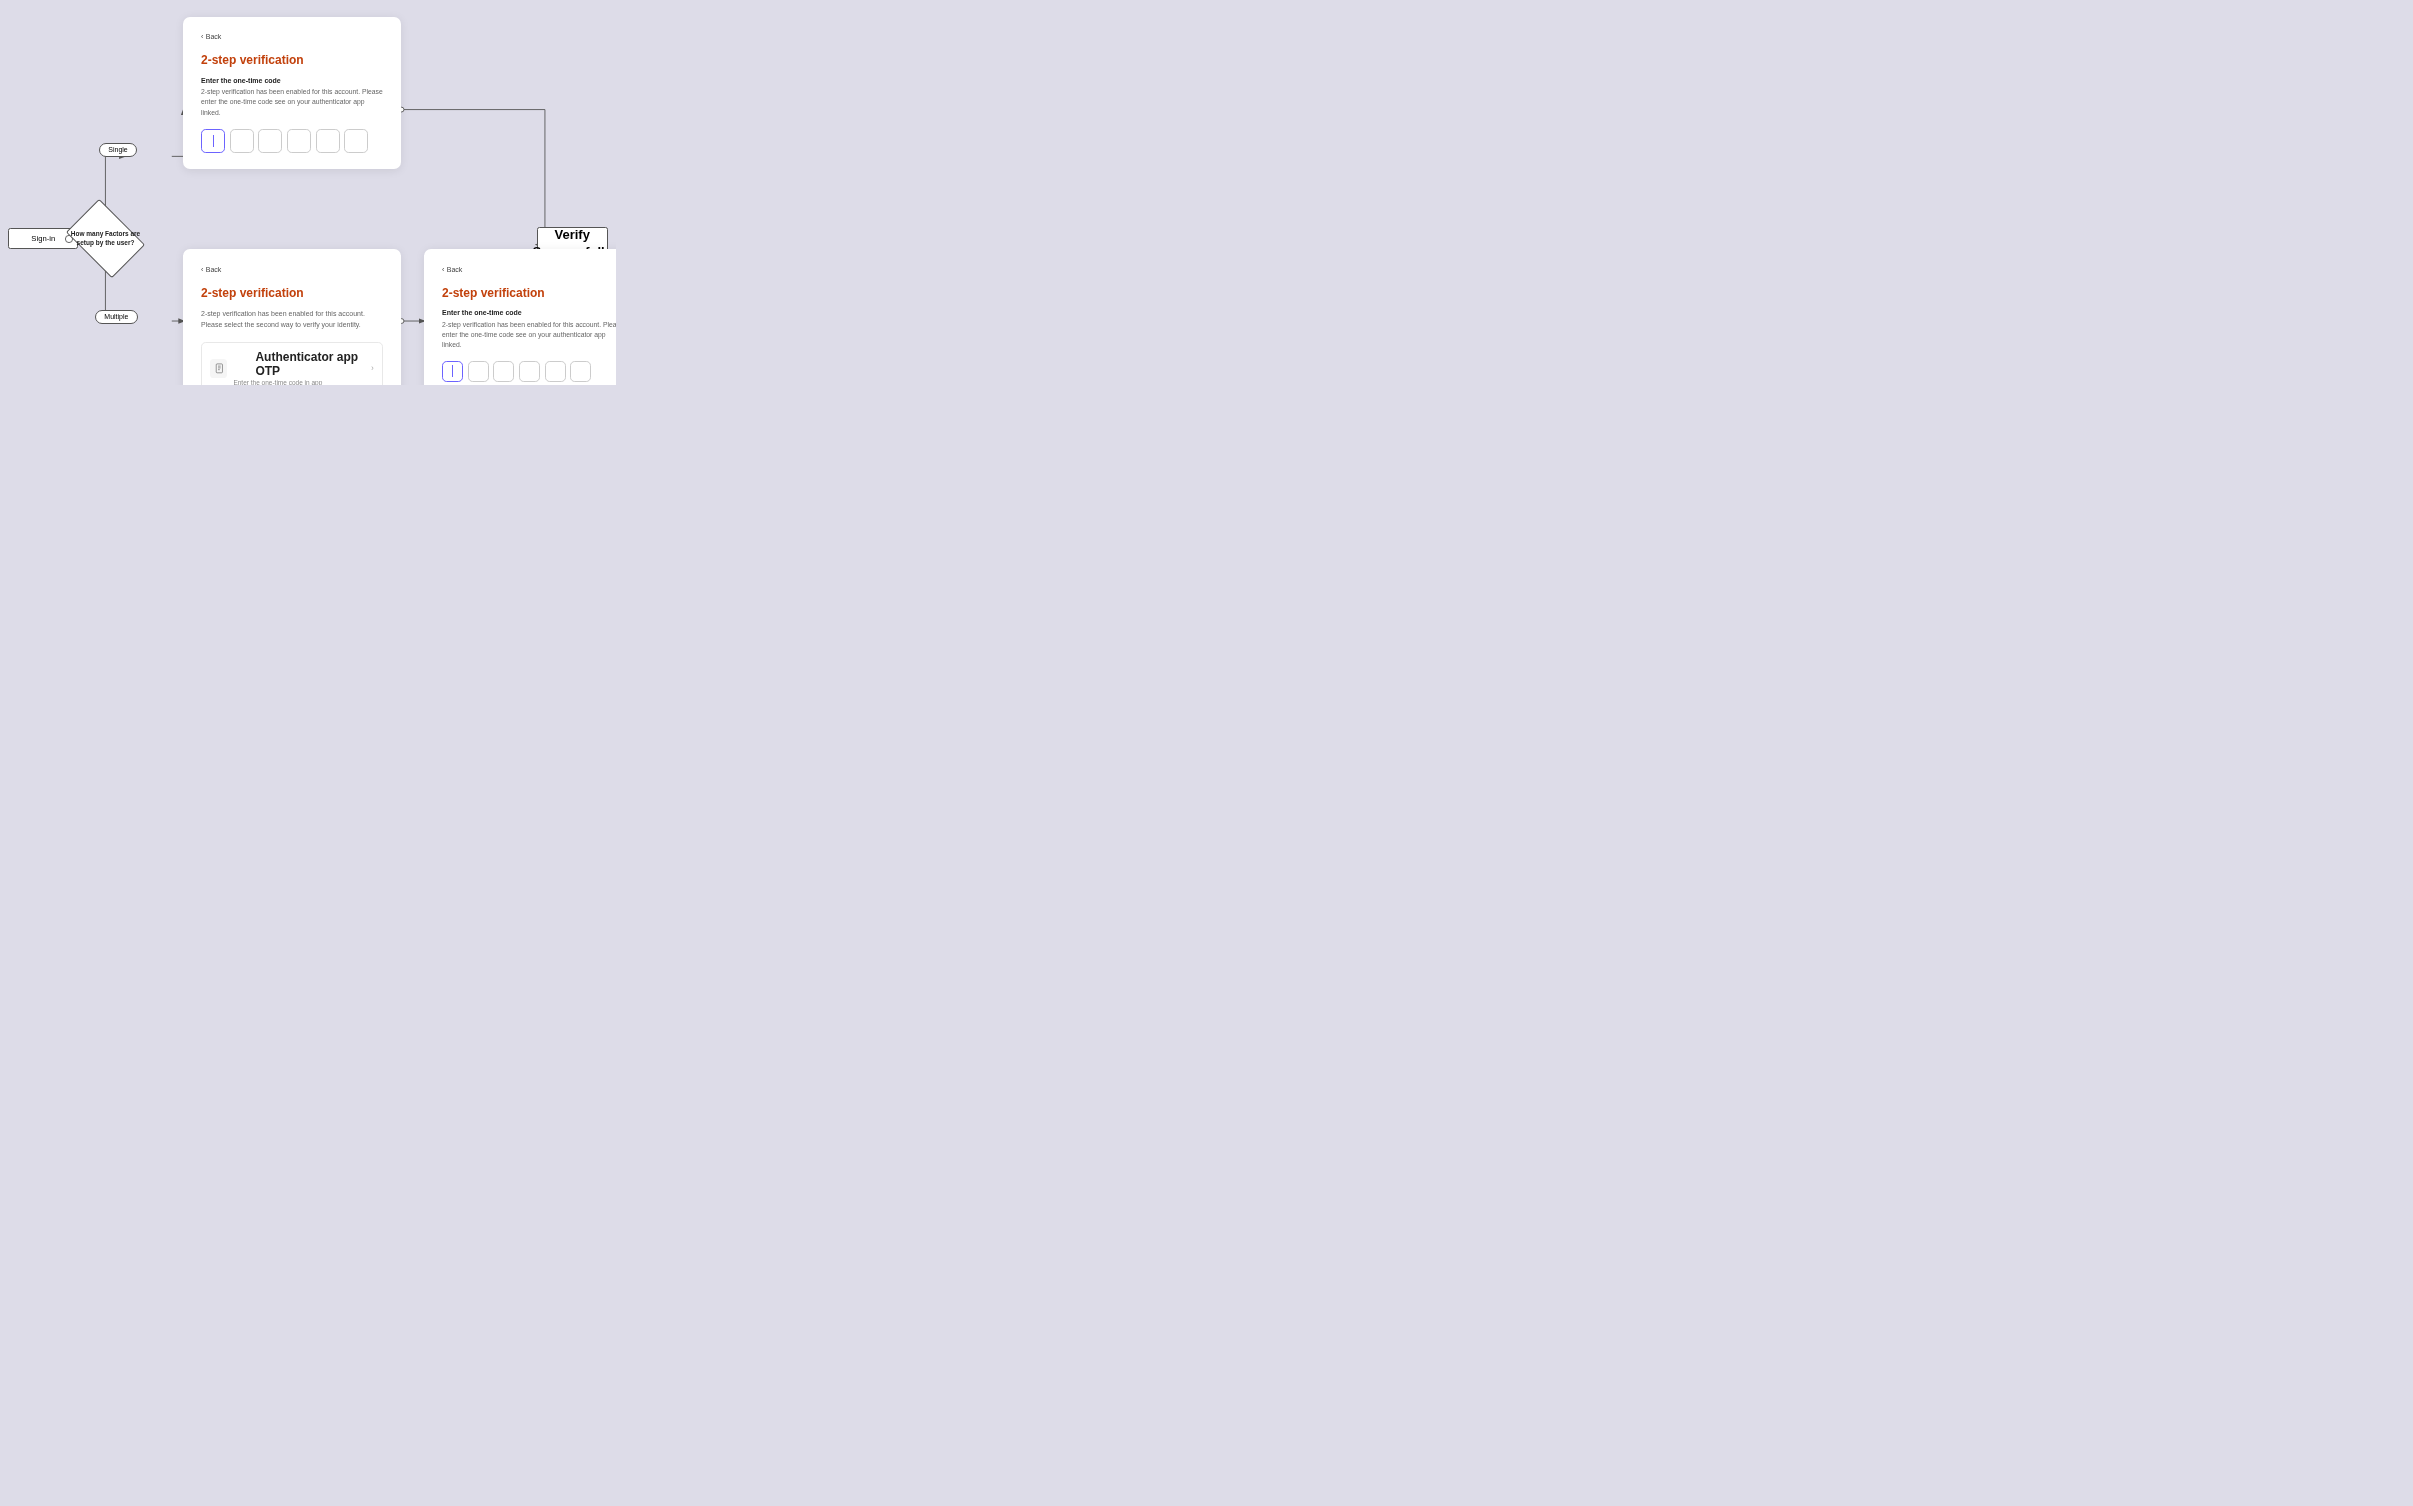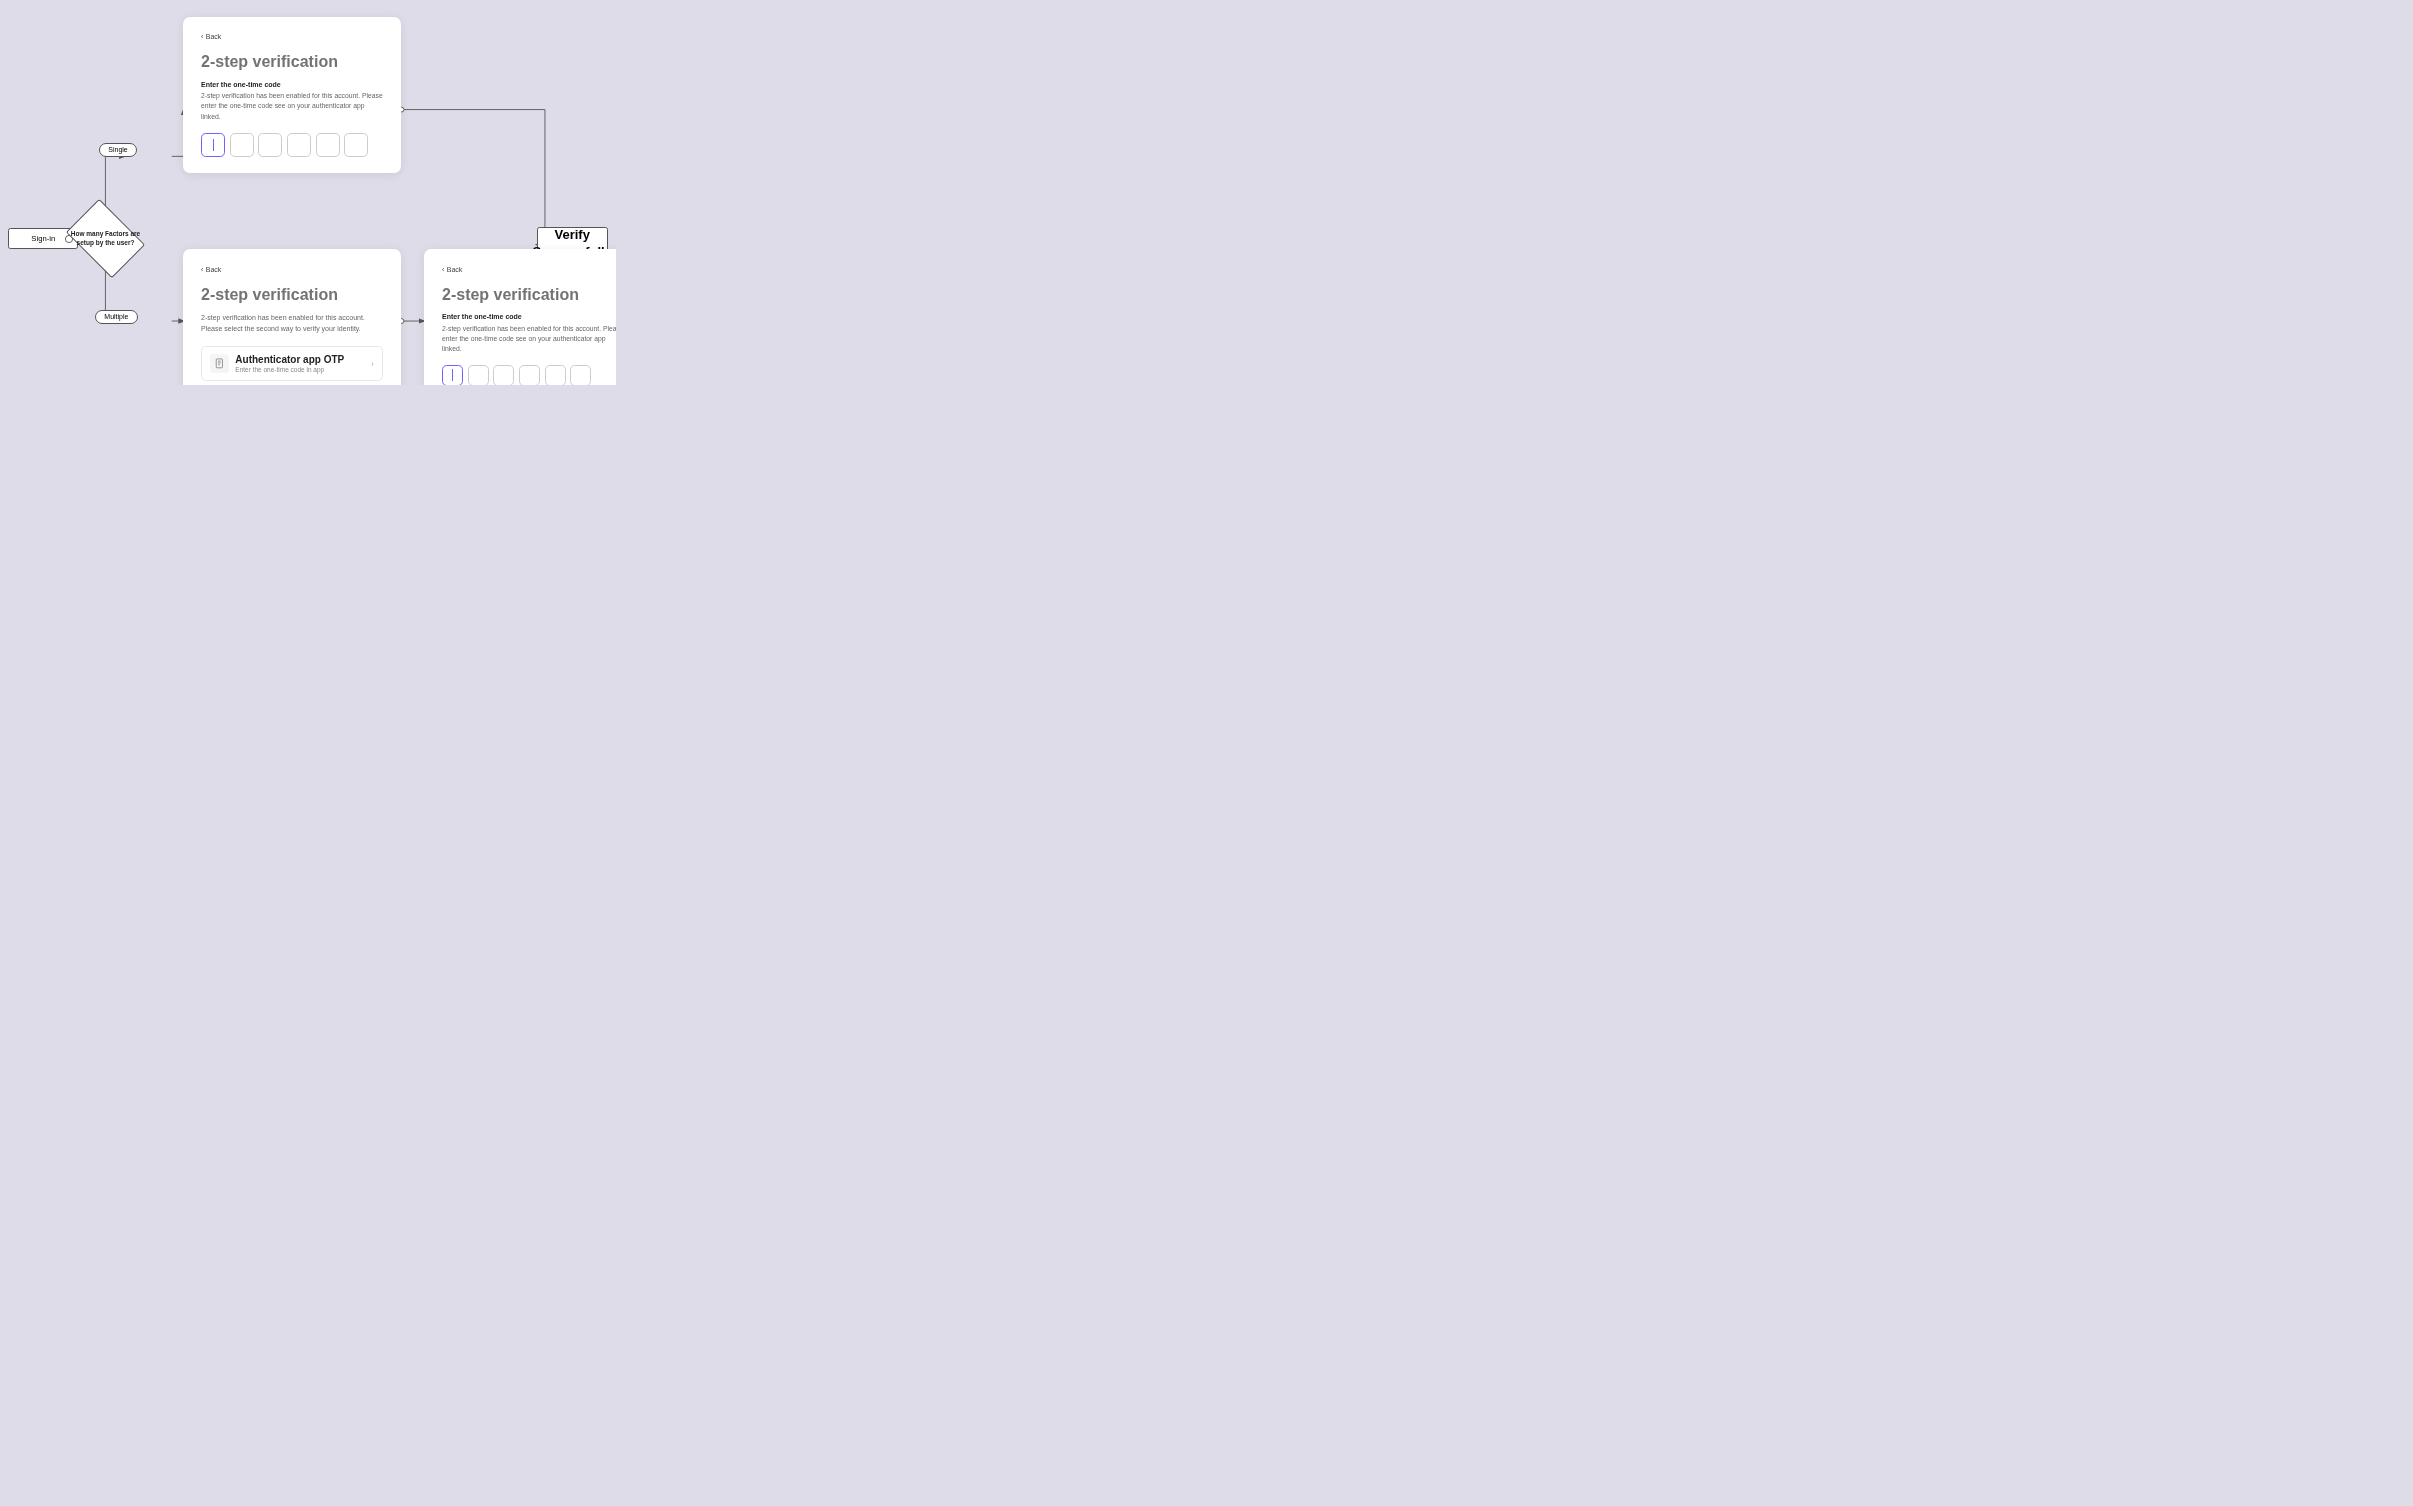--- a/index.html
+++ b/index.html
@@ -126,23 +126,23 @@
     .card-back {
       display: flex; align-items: center; gap: 2.4px;
       font-size: 7px;
       color: #444;
       margin-bottom: 13px;
       cursor: pointer;
     }
     .card-back-arrow { font-size: 7px; }
 
     .card-title {
-      font-size: 16px;
+      font-size: 12px;
       font-weight: 700;
-      color: #737373;
+      color: #c2410c;
       margin-bottom: 9.5px;
     }
 
     .card-subtitle {
       font-size: 7px;
       font-weight: 600;
       color: #222;
       margin-bottom: 3.6px;
     }
 
@@ -191,23 +191,24 @@
       display: flex; align-items: center; gap: 6px;
     }
     .method-icon {
       width: 19px; height: 19px;
       background: #f5f5f5;
       border-radius: 3.6px;
       display: flex; align-items: center; justify-content: center;
       font-size: 9.5px;
     }
     .method-title {
-      font-size: 10px;
+      font-size: 12px;
       font-weight: 600;
       color: #222;
+      margin-left: 22px;
     }
     .method-desc {
       font-size: 6.5px;
       color: #888;
       margin-top: 1.2px;
     }
     .method-arrow {
       font-size: 8.3px;
       color: #aaa;
     }

